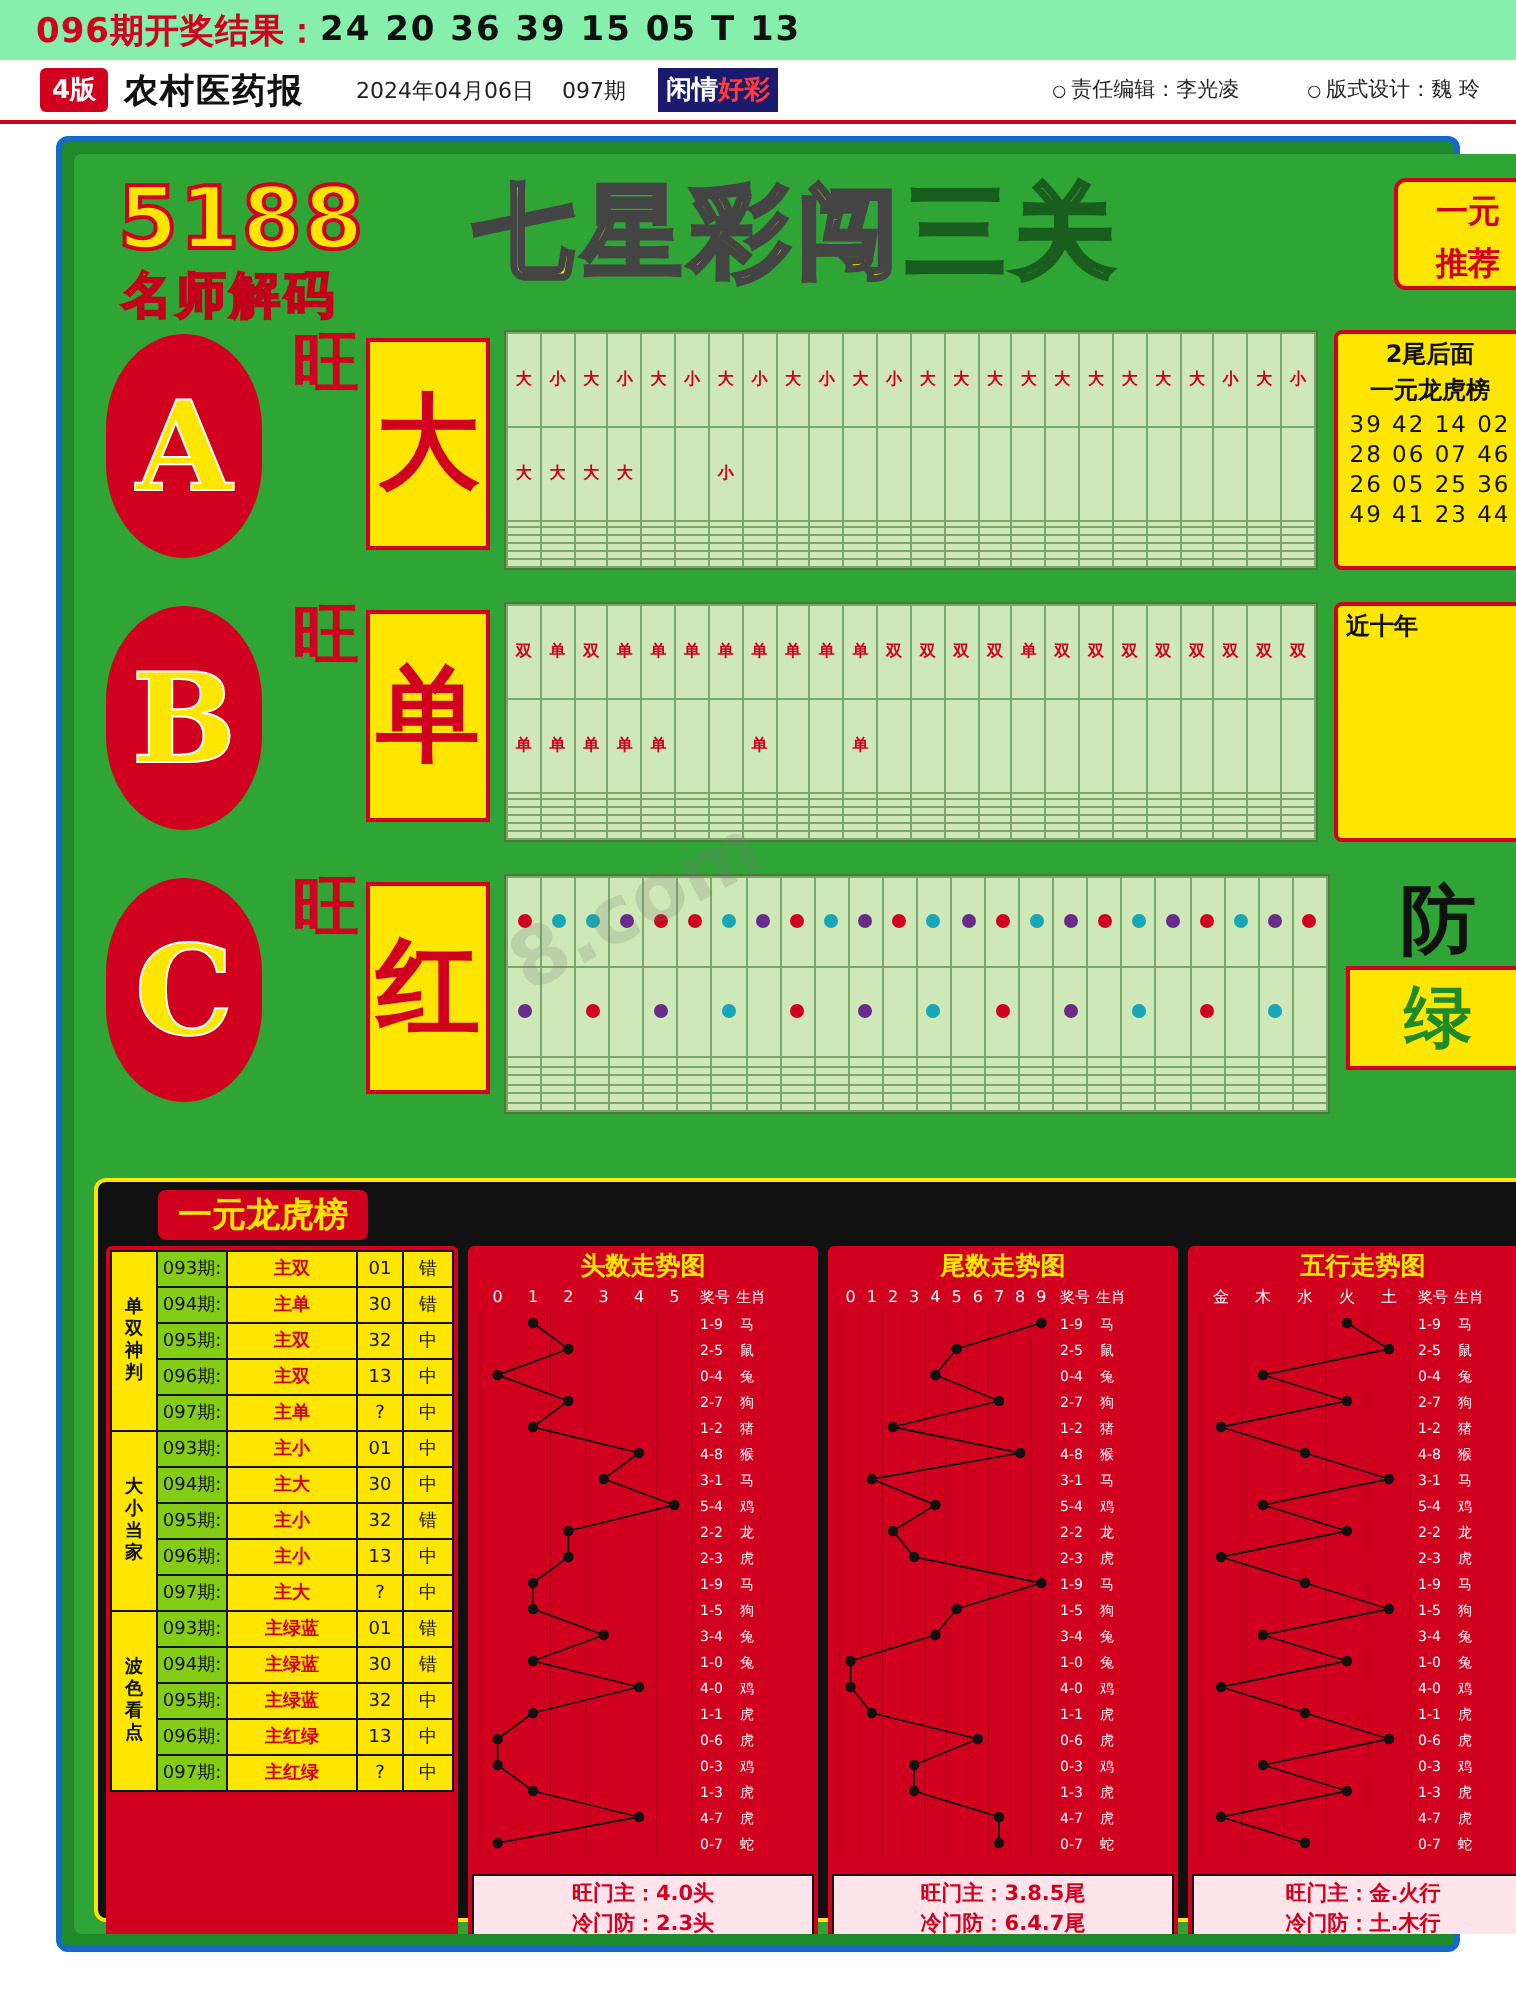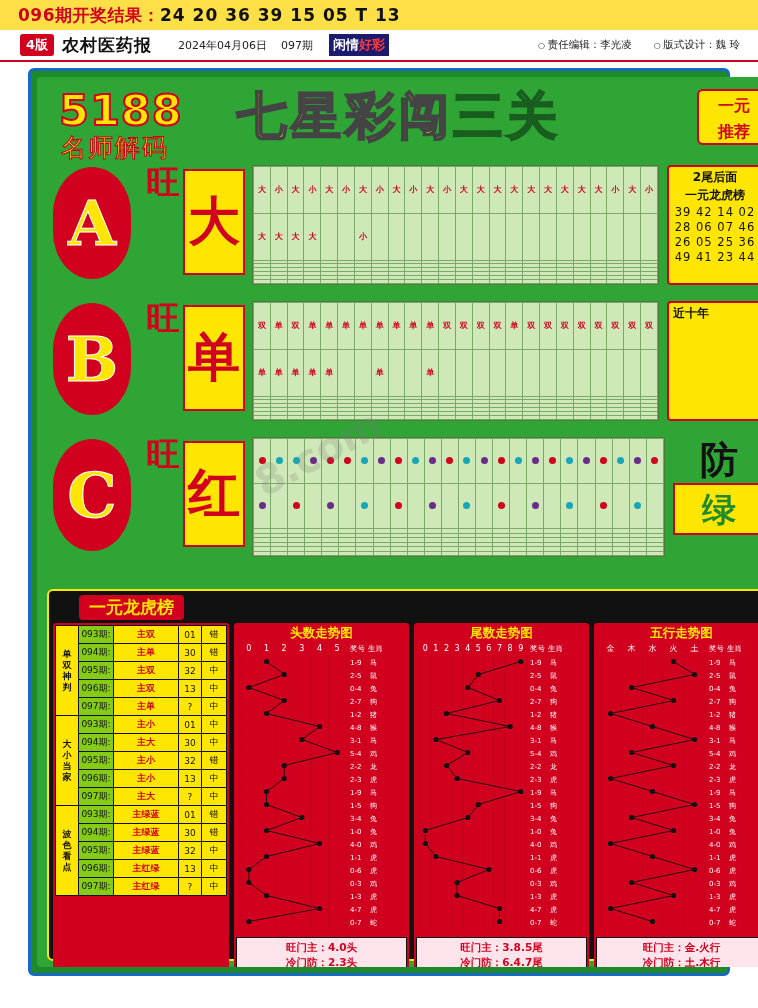--- a/index.html
+++ b/index.html
@@ -1,42 +1,42 @@
 <!DOCTYPE html>
 <html><head>
 <meta charset="utf-8">
 <style>
   html,body{margin:0;padding:0;background:#fff;}
   body{width:758px;height:1008px;font-family:"DejaVu Sans","Liberation Sans",sans-serif;overflow:hidden;}
   .page{position:relative;width:758px;height:1008px;background:#fff;}
 
   
-  .topbar{position:absolute;left:0;top:0;width:758px;height:30px;background:#fde047;display:flex;align-items:center;}
+  .topbar{position:absolute;left:0;top:0;width:758px;height:30px;background:#86efac;display:flex;align-items:center;}
   .topbar .txt{font-size:17px;font-weight:bold;color:#d2001f;padding-left:18px;letter-spacing:0.5px;}
   .topbar .nums{font-size:17px;font-weight:bold;color:#111;letter-spacing:1px;}
 
   
   .masthead{position:absolute;left:0;top:30px;width:758px;height:30px;background:#ffffff;border-bottom:2px solid #d2001f;display:flex;align-items:center;}
   .badge4{margin-left:20px;background:#d2001f;color:#fff;font-size:13px;font-weight:bold;border-radius:3px;padding:2px 6px;}
   .paper-name{margin-left:8px;font-size:17px;font-weight:bold;color:#111;letter-spacing:1px;font-family:"DejaVu Serif","Liberation Serif",serif;}
   .date{margin-left:26px;font-size:11px;color:#222;}
   .issue{margin-left:14px;font-size:11px;color:#222;}
   .xianqing{margin-left:16px;background:#1a1a6e;color:#fff;font-size:13px;font-weight:bold;padding:2px 4px;}
   .xianqing i{color:#ff3b3b;font-style:normal;font-family:Liberation Mono, monospace;}
-  .credits{margin-left:auto;margin-right:18px;font-size:10.5px;color:#222;display:flex;gap:22px;}
+  .credits{margin-left:auto;margin-right:18px;font-size:10.5px;color:#222;display:flex;gap:34px;}
   .credits span:before{content:"○ ";font-size:8px;}
 
   
   .poster{position:absolute;left:28px;top:68px;width:702px;height:908px;background:#1f8a2a;border:3px solid #1769c6;border-radius:6px;box-sizing:border-box;}
   .poster-inner{position:absolute;left:6px;top:6px;width:748px;height:890px;background:linear-gradient(180deg,#2fa535 0%,#2fa535 62%,#2fa535 100%);border-radius:4px;overflow:hidden;}
 
   
   .hdr{position:relative;height:84px;}
   .num5188{position:absolute;left:22px;top:8px;font-size:43px;font-weight:bold;color:#ffe600;-webkit-text-stroke:2px #d2001f;font-family:"DejaVu Sans","Liberation Sans",sans-serif;letter-spacing:1px;}
-  .mingshi{position:absolute;left:24px;top:54px;font-size:25px;font-weight:normal;color:#ffe600;-webkit-text-stroke:1px #c2001a;letter-spacing:2px;}
+  .mingshi{position:absolute;left:24px;top:54px;font-size:25px;font-weight:bold;color:#ffe600;-webkit-text-stroke:1px #c2001a;letter-spacing:2px;}
   .bigtitle{position:absolute;left:200px;top:6px;font-size:50px;font-weight:bold;color:#ffe600;-webkit-text-stroke:2px #444;letter-spacing:4px;font-family:"DejaVu Serif","Liberation Serif",serif;}
   .bigtitle .grn{color:#2fa535;-webkit-text-stroke:2px #1a5e1f;}
   .recbox{position:absolute;right:14px;top:12px;width:74px;height:56px;background:#ffe600;border:2px solid #d2001f;border-radius:6px;text-align:center;color:#d2001f;font-weight:bold;font-size:16px;line-height:26px;padding-top:2px;box-sizing:border-box;}
 
   
   .rowblk{position:relative;height:130px;margin:0 10px 6px 10px;}
   .letter{position:absolute;left:6px;top:6px;width:78px;height:112px;background:#d2001f;border-radius:50%/42%;display:flex;align-items:center;justify-content:center;color:#ffe600;font-size:62px;font-weight:bold;font-family:"DejaVu Serif","Liberation Serif",serif;-webkit-text-stroke:1px #fff;}
   .wang{position:absolute;left:92px;top:2px;width:48px;height:122px;color:#d2001f;font-size:34px;font-weight:bold;text-align:center;line-height:38px;}
   .bigchar{position:absolute;left:136px;top:8px;width:62px;height:106px;background:#ffe600;border:2px solid #d2001f;display:flex;align-items:center;justify-content:center;font-size:52px;font-weight:bold;color:#d2001f;box-sizing:border-box;}
   .grid{position:absolute;left:205px;top:4px;right:0;height:120px;background:#cfe8b8;border:1px solid #4b7a3a;box-sizing:border-box;}

